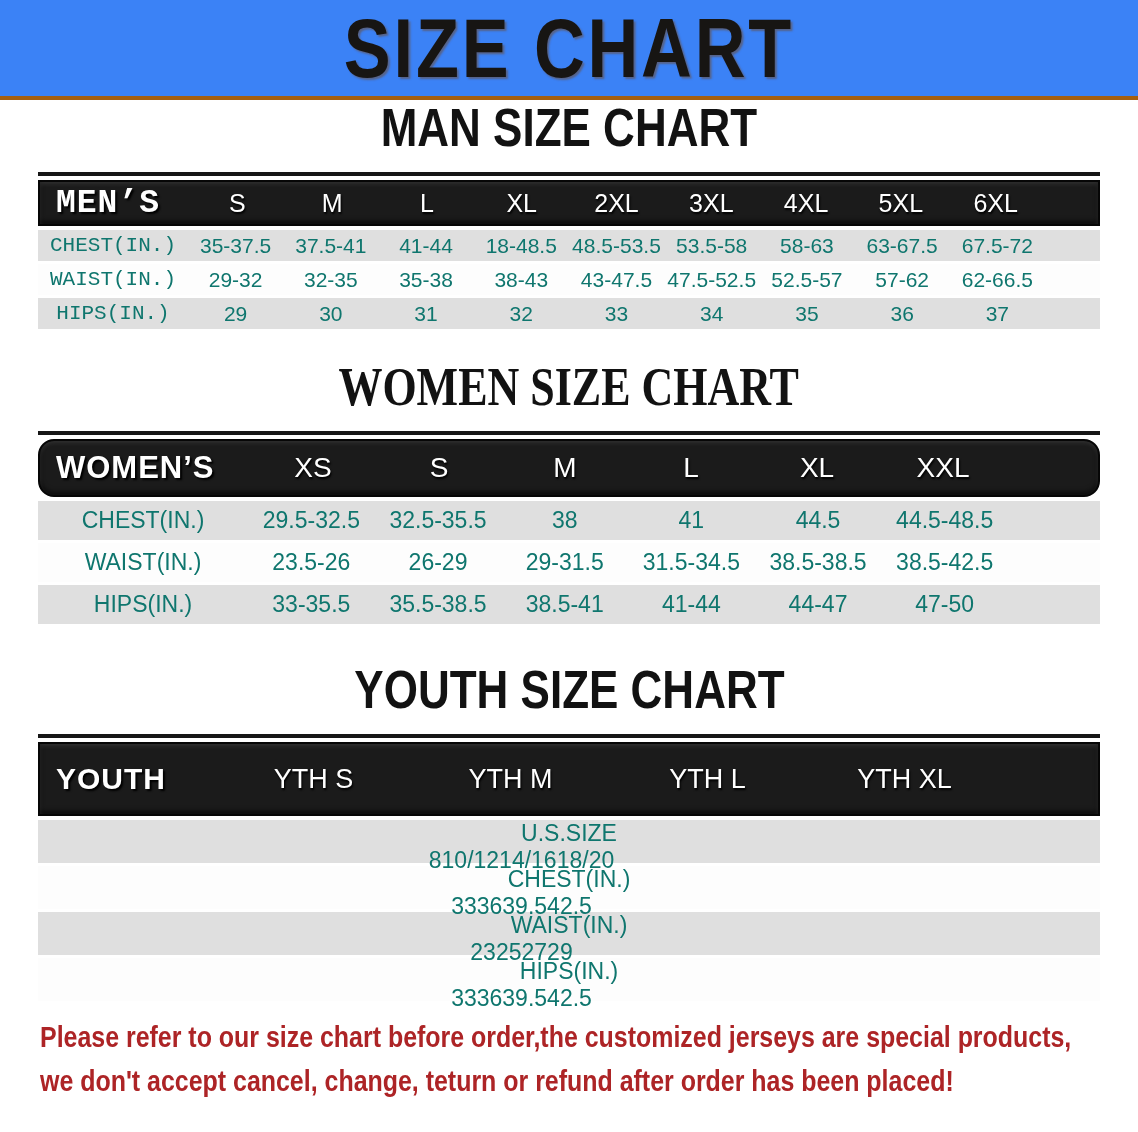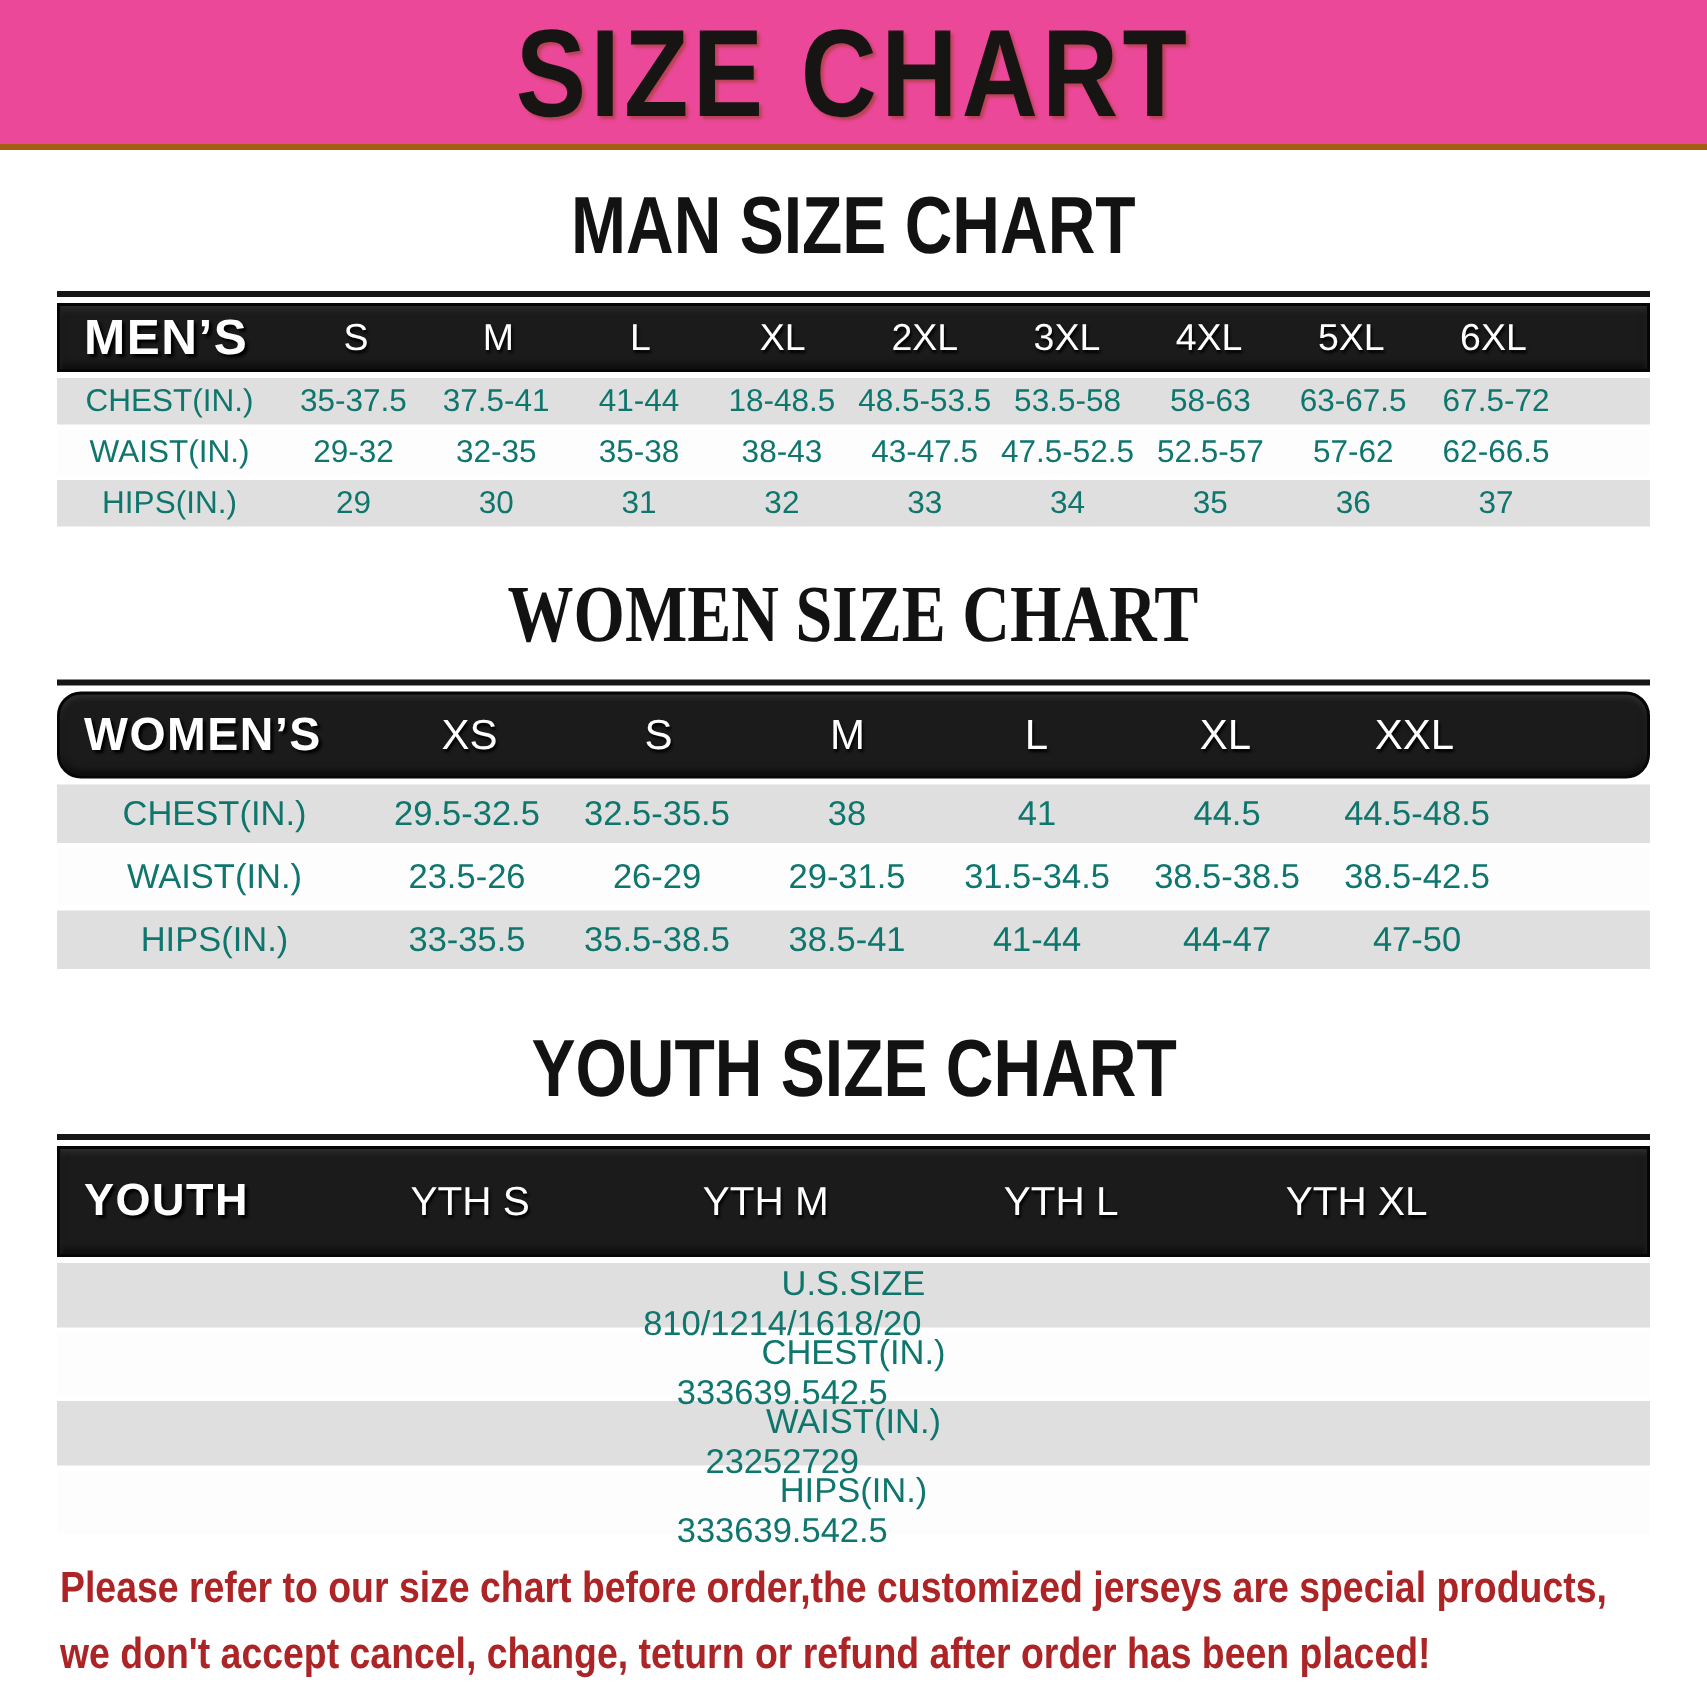--- a/index.html
+++ b/index.html
@@ -7,35 +7,35 @@
   body {
     height: 1132px;
     background: #ffffff;
     font-family: "Liberation Sans", sans-serif;
     overflow: hidden;
   }
 
   
   .banner {
     height: 100px;
-    background: #ec4899;
+    background: #3b82f6;
     border-bottom: 4px solid #A55F10;
     display: flex; align-items: center; justify-content: center;
   }
   .banner-title {
     font-size: 74px; font-weight: bold; color: #171513;
     letter-spacing: 3px; white-space: nowrap;
     transform: scale(0.95, 1.12);
     text-shadow: 2px 2px 2px rgba(120,60,0,0.45);
   }
 
   
   .heading { text-align: center; font-weight: bold; color: #121212; height: 56px; line-height: 56px; }
   .heading span { display: inline-block; font-size: 50px; white-space: nowrap; transform: scale(0.88, 1.08); }
-  .sec-man   .heading { margin-top: 22px; }
+  .sec-man   .heading { }
   .sec-women .heading { margin-top: 30px; font-family: Liberation Serif, serif; }
   .sec-youth .heading { margin-top: 38px; }
 
   
   .tbl { width: 1062px; margin: 16px auto 0; border-top: 4px solid #161616; padding-top: 4px; }
   .hdr {
     display: flex; align-items: center;
     background: #1B1B1B; color: #fff;
     border: 2px solid #060606;
     box-shadow: inset 0 2px 4px rgba(255,255,255,0.10), inset 0 -3px 5px rgba(0,0,0,0.6);
@@ -43,21 +43,21 @@
   }
   .hdr .lbl { font-weight: bold; text-align: left; padding-left: 16px; text-shadow: 2px 2px 2px #000; letter-spacing: 1px; }
   .hdr .c   { text-shadow: 1px 2px 2px #000; }
   .row { display: flex; align-items: center; margin-bottom: 3px; color: #0f766e; }
   .row.gray  { background: #DFDFDF; }
   .row.white { background: #FDFDFD; }
   .lbl  { flex: none; text-align: center; }
   .cols { flex: 1; display: flex; align-items: center; height: 100%; }
   .c    { flex: 1; text-align: center; }
 
-  .t-men   .lbl { width: 150px; }
+  .t-men   .lbl { width: 150px; font-family: Liberation Mono, monospace; }
   .t-men   .hdr { height: 46px; }
   .t-men   .hdr .lbl { font-size: 33px; }
   .t-men   .hdr .c   { font-size: 25px; }
   .t-men   .row { height: 31px; font-size: 21px; }
   .t-men   .cols { padding-right: 55px; }
 
   .t-women .lbl { width: 210px; }
   .t-women .hdr { height: 58px; border-radius: 16px; }
   .t-women .hdr .lbl { font-size: 31px; }
   .t-women .hdr .c   { font-size: 28px; }

